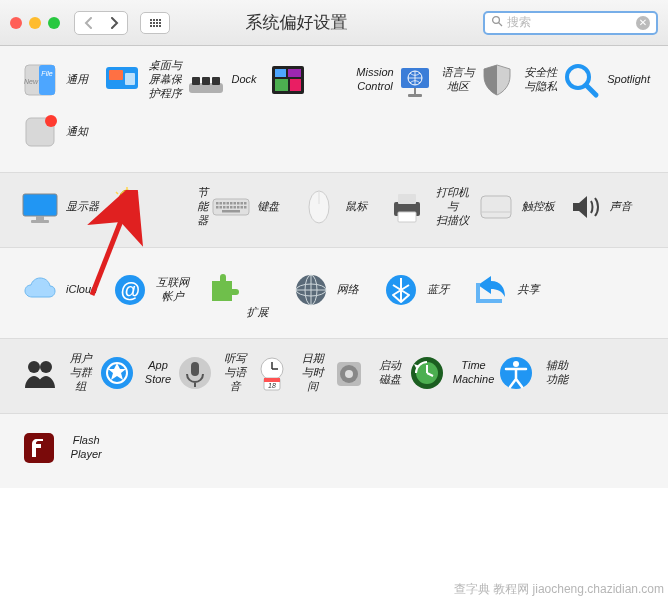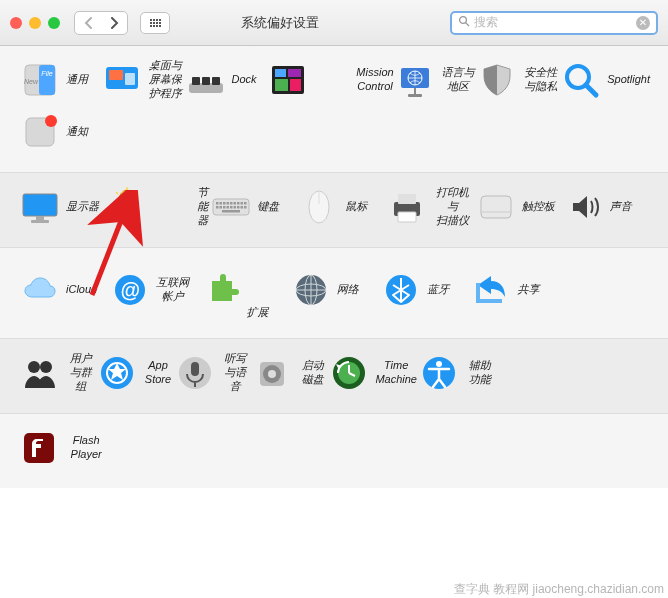--- a/index.html
+++ b/index.html
@@ -6,22 +6,22 @@
 body { font-family: -apple-system, "Helvetica Neue", Arial, sans-serif; background: #fff; width: 668px; height: 598px; overflow: hidden; position: relative; }
 .titlebar { height: 46px; background: linear-gradient(#f6f6f6,#e8e8e8); border-bottom: 1px solid #c8c8c8; display: flex; align-items: center; padding: 0 10px; gap: 8px; }
 .traffic { display: flex; gap: 7px; }
 .dot { width: 12px; height: 12px; border-radius: 50%; }
 .navbtns { display: flex; background: #fff; border: 1px solid #c3c3c3; border-radius: 5px; overflow: hidden; margin-left: 6px; }
 .navbtn { width: 26px; height: 22px; display: flex; align-items: center; justify-content: center; color: #888; font-size: 14px; }
 .navbtn.active { color: #444; }
 .gridbtn { width: 30px; height: 22px; border: 1px solid #c3c3c3; border-radius: 5px; background: #fff; display: flex; align-items: center; justify-content: center; margin-left: 4px; }
 .gridicon { display: grid; grid-template-columns: repeat(4,2px); grid-template-rows: repeat(3,2px); gap: 1px; }
 .gridicon span { background: #555; }
-.wintitle { flex: 1; text-align: center; font-size: 13px; color: #333; margin-left: -60px; }
-.searchbox { width: 208px; height: 24px; border: 2px solid #77aee8; border-radius: 5px; background: #fff; display: flex; align-items: center; padding: 0 6px; gap: 4px; }
+.wintitle { flex: 1; text-align: center; font-size: 17px; color: #333; margin-left: -60px; }
+.searchbox { width: 175px; height: 24px; border: 2px solid #77aee8; border-radius: 5px; background: #fff; display: flex; align-items: center; padding: 0 6px; gap: 4px; }
 .searchbox .mag { color: #999; font-size: 12px; }
 .searchbox .ph { color: #bbb; font-size: 12px; flex: 1; }
 .searchbox .clr { width: 14px; height: 14px; border-radius: 50%; background: #bbb; color: #fff; font-size: 10px; display: flex; align-items: center; justify-content: center; }
 .section { padding: 12px 18px 18px; display: grid; grid-template-columns: repeat(7, 1fr); gap: 8px 0; }
 .section.A { background: #f5f5f5; border-bottom: 1px solid #dcdcdc; }
 .section.B { background: #ececec; border-bottom: 1px solid #dcdcdc; }
 .section.C { background: #f5f5f5; border-bottom: 1px solid #dcdcdc; }
 .section.D { background: #ececec; border-bottom: 1px solid #dcdcdc; padding-left: 19px; }
 .section.E { background: #f5f5f5; }
 .item { display: flex; flex-direction: row; align-items: center; gap: 4px; cursor: pointer; font-style: italic; }
@@ -344,20 +344,33 @@
             <circle cx="21" cy="21" r="16" fill="#ccc"></circle>
             <rect x="17" y="10" width="8" height="14" rx="4" fill="#555"></rect>
             <path d="M13 22c0 5 4 8 8 8s8-3 8-8M21 30v5" stroke="#555" stroke-width="2" fill="none"></path>
           </svg>
         </div>
         <div class="label" style="white-space: pre-line;">听写与语音</div>
       </div>
       <div class="item">
         <div class="iconwrap">
           <svg width="42" height="42" viewBox="0 0 42 42">
+            <circle cx="21" cy="17" r="11" fill="#fff" stroke="#bbb"></circle>
+            <line x1="21" y1="17" x2="21" y2="10" stroke="#333" stroke-width="1.5"></line>
+            <line x1="21" y1="17" x2="27" y2="17" stroke="#333" stroke-width="1.5"></line>
+            <rect x="13" y="26" width="16" height="12" rx="2" fill="#fff" stroke="#bbb"></rect>
+            <rect x="13" y="26" width="16" height="4" fill="#ff5252"></rect>
+            <text x="21" y="36" font-size="7" fill="#333" text-anchor="middle">18</text>
+          </svg>
+        </div>
+        <div class="label" style="white-space: pre-line;">日期与时间</div>
+      </div>
+      <div class="item">
+        <div class="iconwrap">
+          <svg width="42" height="42" viewBox="0 0 42 42">
             <rect x="9" y="10" width="24" height="24" rx="4" fill="#bbb"></rect>
             <rect x="12" y="13" width="18" height="18" rx="9" fill="#888"></rect>
             <circle cx="21" cy="22" r="4" fill="#ddd"></circle>
           </svg>
         </div>
         <div class="label" style="white-space: pre-line;">启动磁盘</div>
       </div>
       <div class="item">
         <div class="iconwrap">
           <svg width="42" height="42" viewBox="0 0 42 42">

